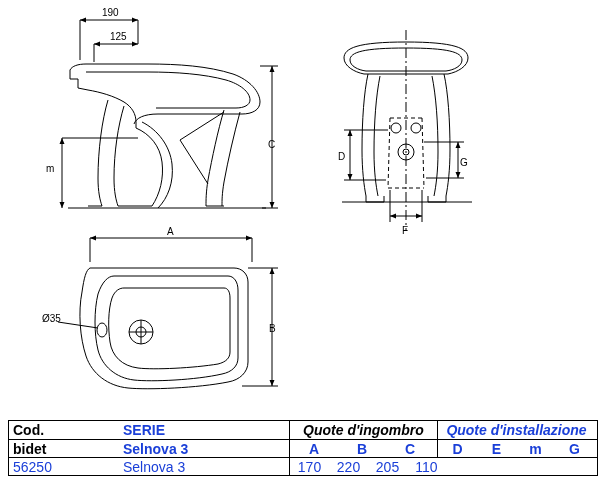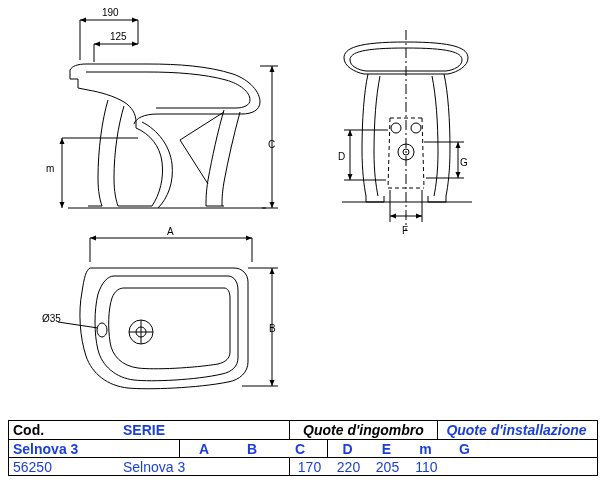--- a/index.html
+++ b/index.html
@@ -200,20 +200,21 @@
 
 <div class="table">
   <div class="trow head">
     <div class="cell c-cod bold">Cod.</div>
     <div class="cell c-serie bold blue">SERIE</div>
     <div class="cell c-q1 q-head">Quote d'ingombro</div>
     <div class="cell c-q2 q-head blue">Quote d'installazione</div>
   </div>
 
   <div class="trow sub">
+    <div class="cell c-cod bold">bidet</div>
     <div class="cell c-serie bold blue">Selnova 3</div>
     <div class="cell c-q1" style="padding:0;display:flex;">
       <div class="cell sub-a bold blue">A</div>
       <div class="cell sub-b bold blue">B</div>
       <div class="cell sub-c bold blue">C</div>
     </div>
     <div class="cell c-q2" style="padding:0;display:flex;">
       <div class="cell sub-d bold blue">D</div>
       <div class="cell sub-e bold blue">E</div>
       <div class="cell sub-m bold blue">m</div>

